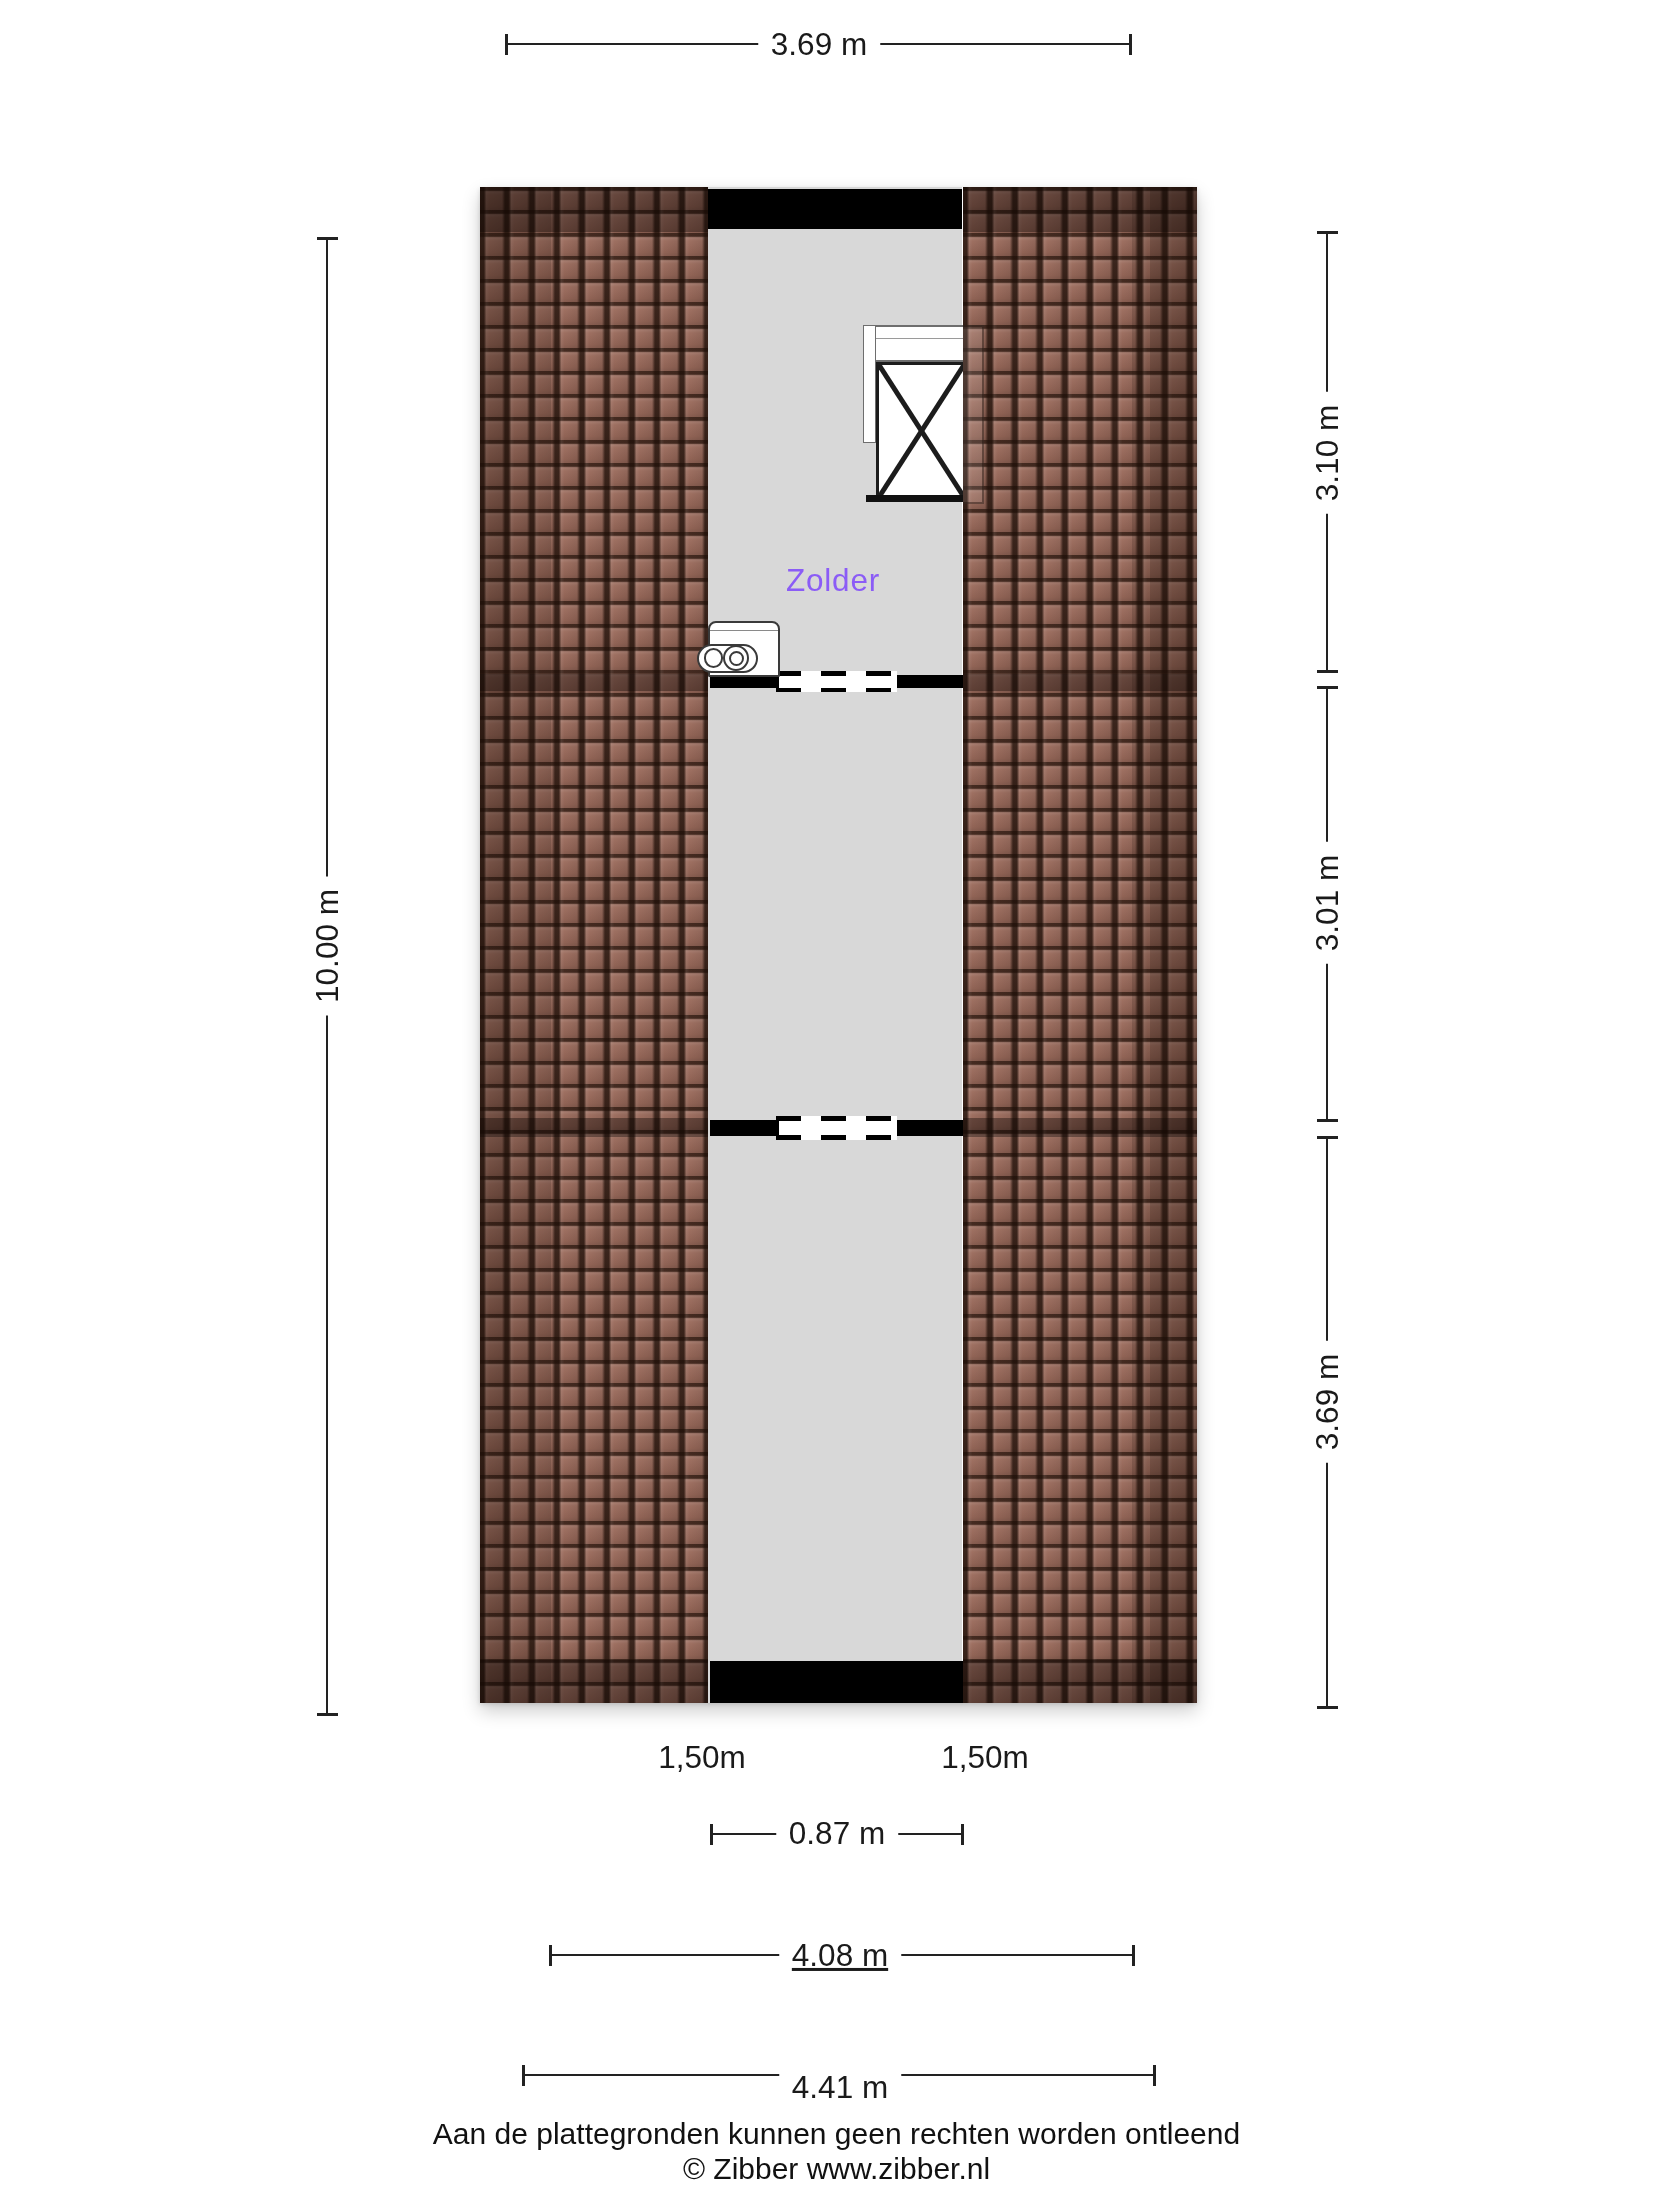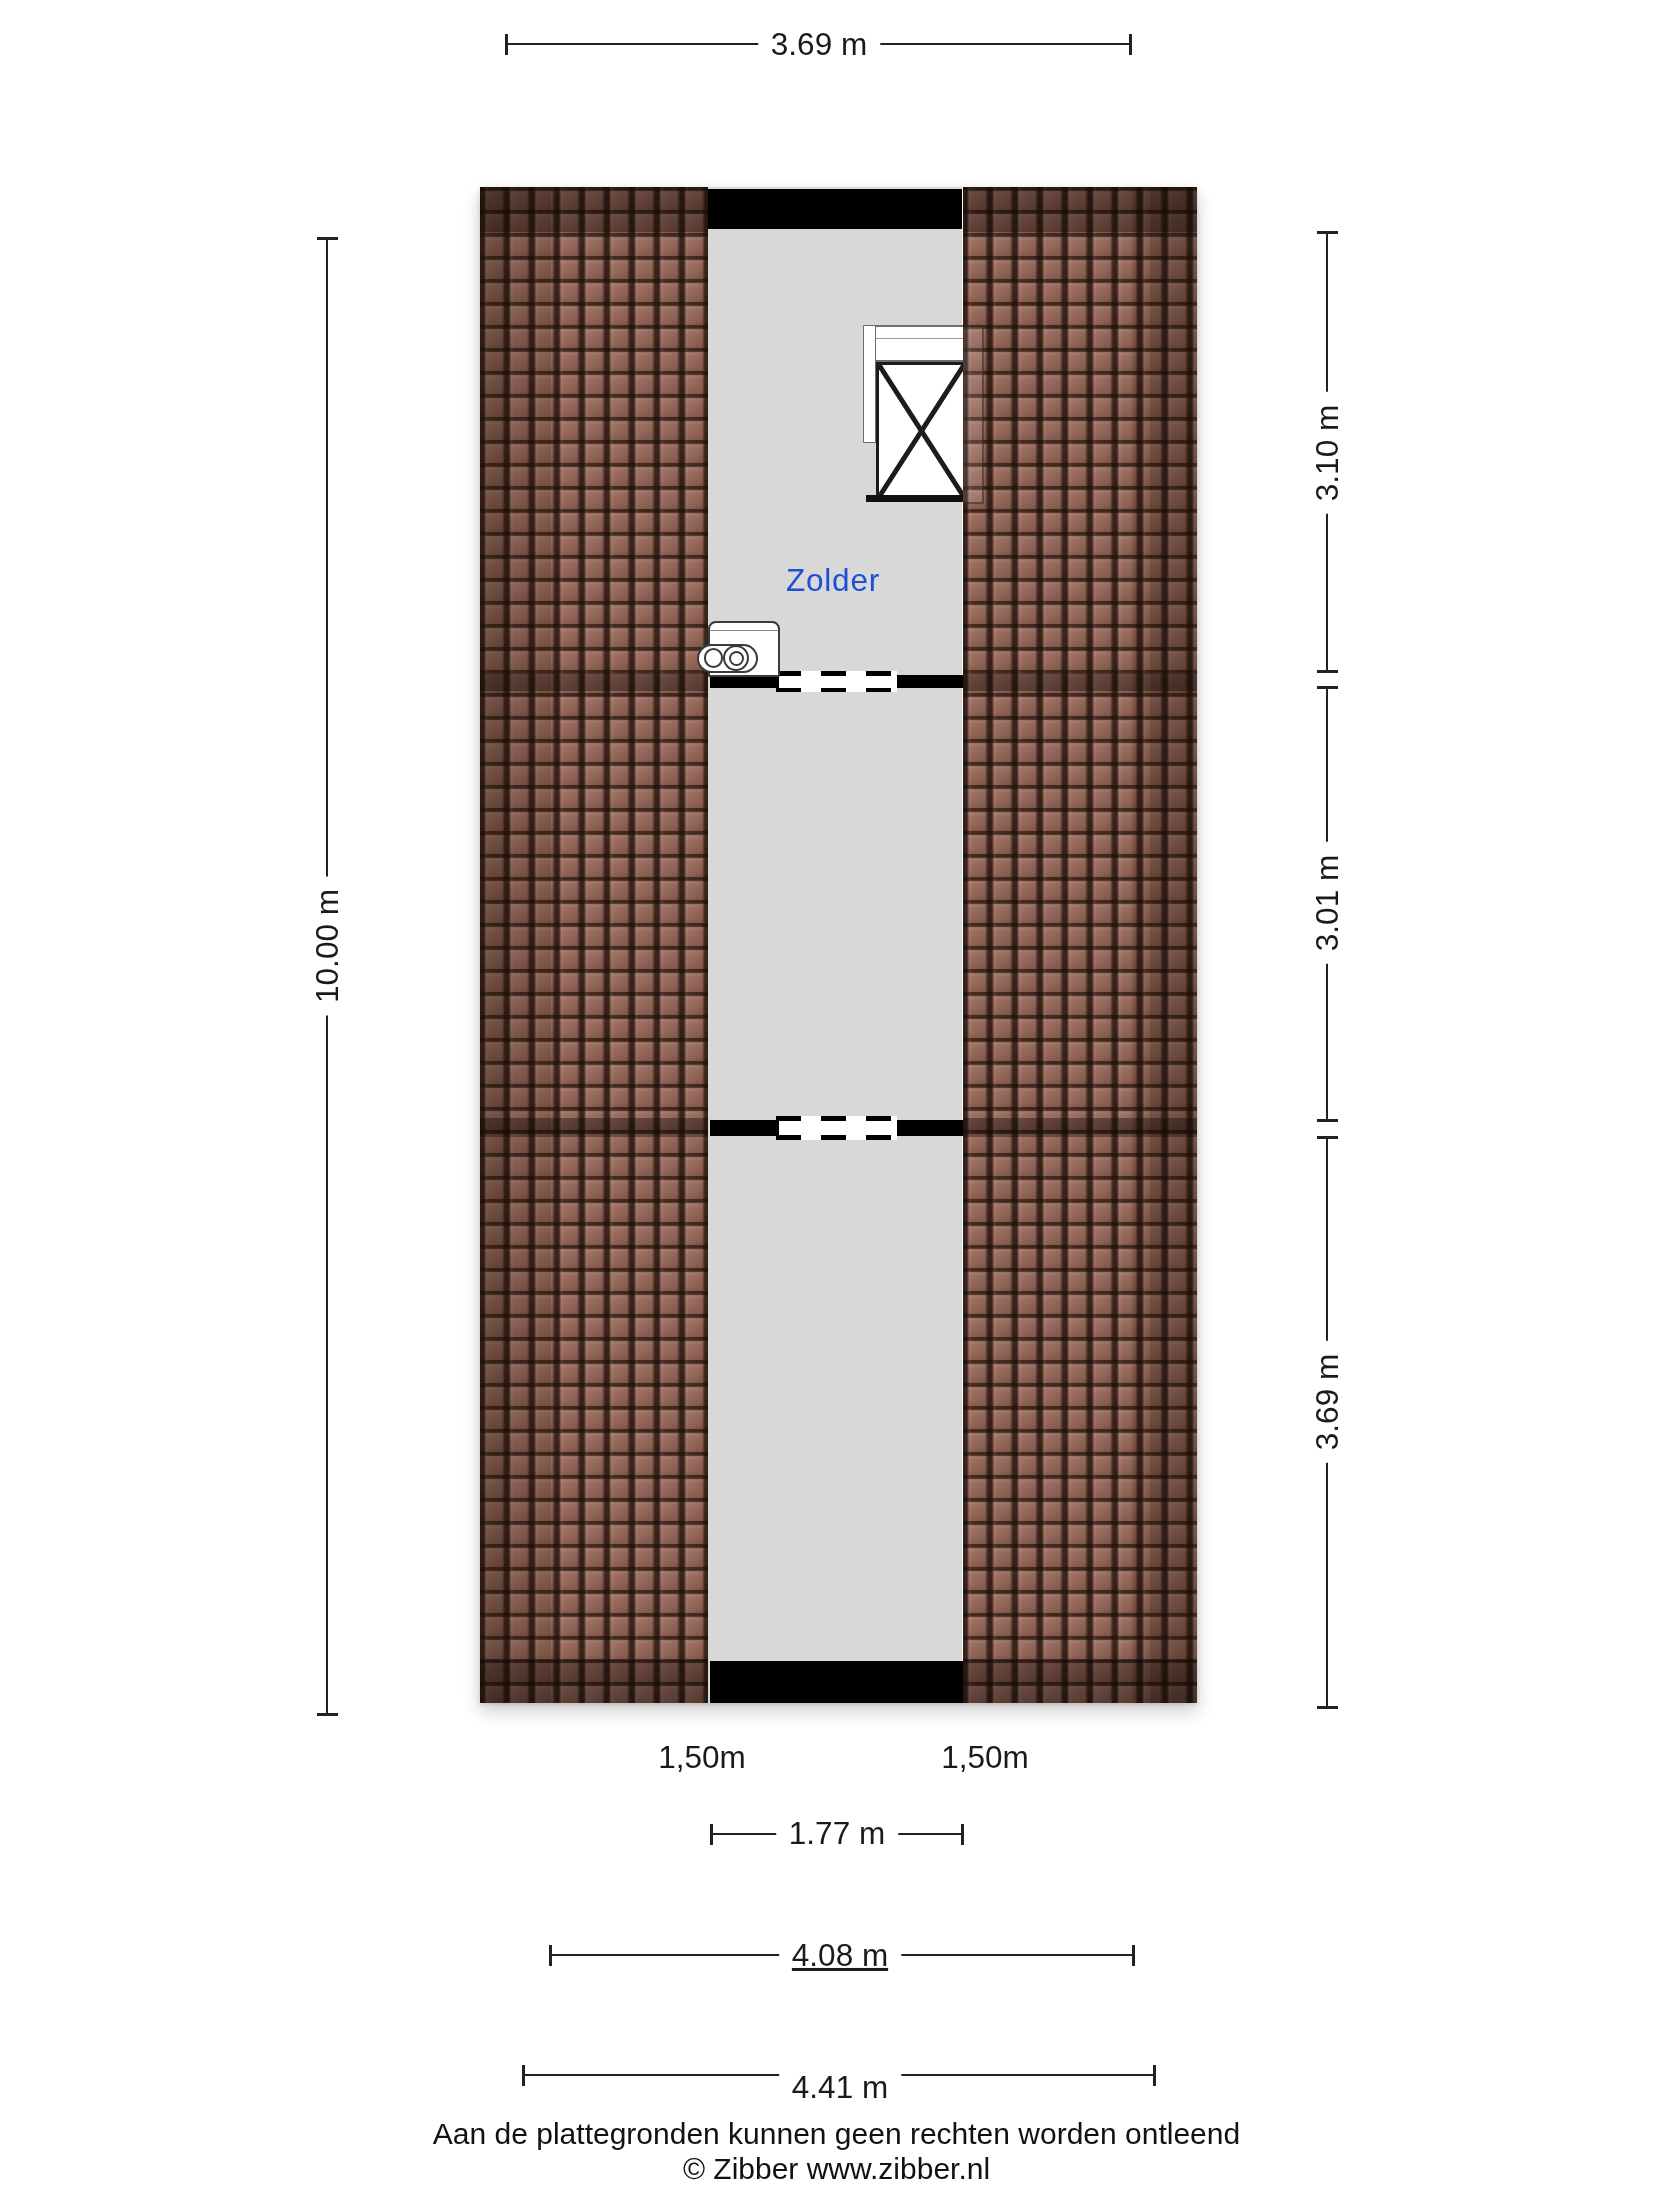--- a/index.html
+++ b/index.html
@@ -67,21 +67,21 @@
               border:2.4px solid #3a3a3a;border-radius:7.9px 7.9px 1.6px 1.6px;}
   .boiler-box::before{content:"";position:absolute;left:0;right:0;top:7px;border-top:1.6px solid #8a8a8a;}
   .pill{position:absolute;left:217px;top:457px;width:57px;height:25px;background:#fff;
         border:2.4px solid #3a3a3a;border-radius:787px;}
   .pc{position:absolute;border:2.4px solid #3a3a3a;border-radius:50%;background:#fff;}
   .pc-small{left:4.7px;top:2.4px;width:15.8px;height:15.8px;}
   .pc-outer{left:24.4px;top:-0.8px;width:22px;height:22px;}
   .pc-inner{left:30px;top:4.7px;width:11px;height:11px;}
   
   .room-label{position:absolute;left:833px;top:580px;transform:translate(-50%,-50%);
-              font-size:31.5px;color:#1d4ed8;letter-spacing:0.8px;}
+              font-size:31.5px;color:#8b5cf6;letter-spacing:0.8px;}
   .dim-label{position:absolute;background:#fff;font-size:31.5px;line-height:1;
              padding:6.3px 12.6px;white-space:nowrap;transform:translate(-50%,-50%);}
   .dim-label.rot{transform:translate(-50%,-50%) rotate(-90deg);}
   .clr-label{position:absolute;transform:translate(-50%,-50%);font-size:31.5px;line-height:1;}
   
   .dim-h{position:absolute;height:2.4px;background:#222;}
   .dim-h::before,.dim-h::after{content:"";position:absolute;top:-9.5px;width:2.4px;height:21px;background:inherit;}
   .dim-h::before{left:-0.8px;}
   .dim-h::after{right:-0.8px;}
   .dim-v{position:absolute;width:2.4px;background:#222;}
@@ -161,21 +161,21 @@
   <div class="dim-v" style="left:1326px;top:687px;height:434px;"></div>
   <div class="dim-label rot" style="left:1328px;top:903px;">3.01 m</div>
 
   <div class="dim-v" style="left:1326px;top:1137px;height:571px;"></div>
   <div class="dim-label rot" style="left:1328px;top:1402px;">3.69 m</div>
 
   <div class="clr-label" style="left:702px;top:1758px;">1,50m</div>
   <div class="clr-label" style="left:985px;top:1758px;">1,50m</div>
 
   <div class="dim-h" style="left:711px;top:1833px;width:252px;"></div>
-  <div class="dim-label" style="left:837px;top:1834px;">1.77 m</div>
+  <div class="dim-label" style="left:837px;top:1834px;">0.87 m</div>
 
   <div class="dim-h" style="left:550px;top:1954px;width:584px;"></div>
   <div class="dim-label" style="left:840px;top:1956px;text-decoration:underline;">4.08 m</div>
 
   <div class="dim-h" style="left:523px;top:2074px;width:632px;"></div>
   <div class="dim-label" style="left:840px;top:2075px;margin-top:13px;">4.41 m</div>
 
   <div class="footer-line" style="top:2117px;">Aan de plattegronden kunnen geen rechten worden ontleend</div>
   <div class="footer-line" style="top:2152px;">© Zibber www.zibber.nl</div>
 

